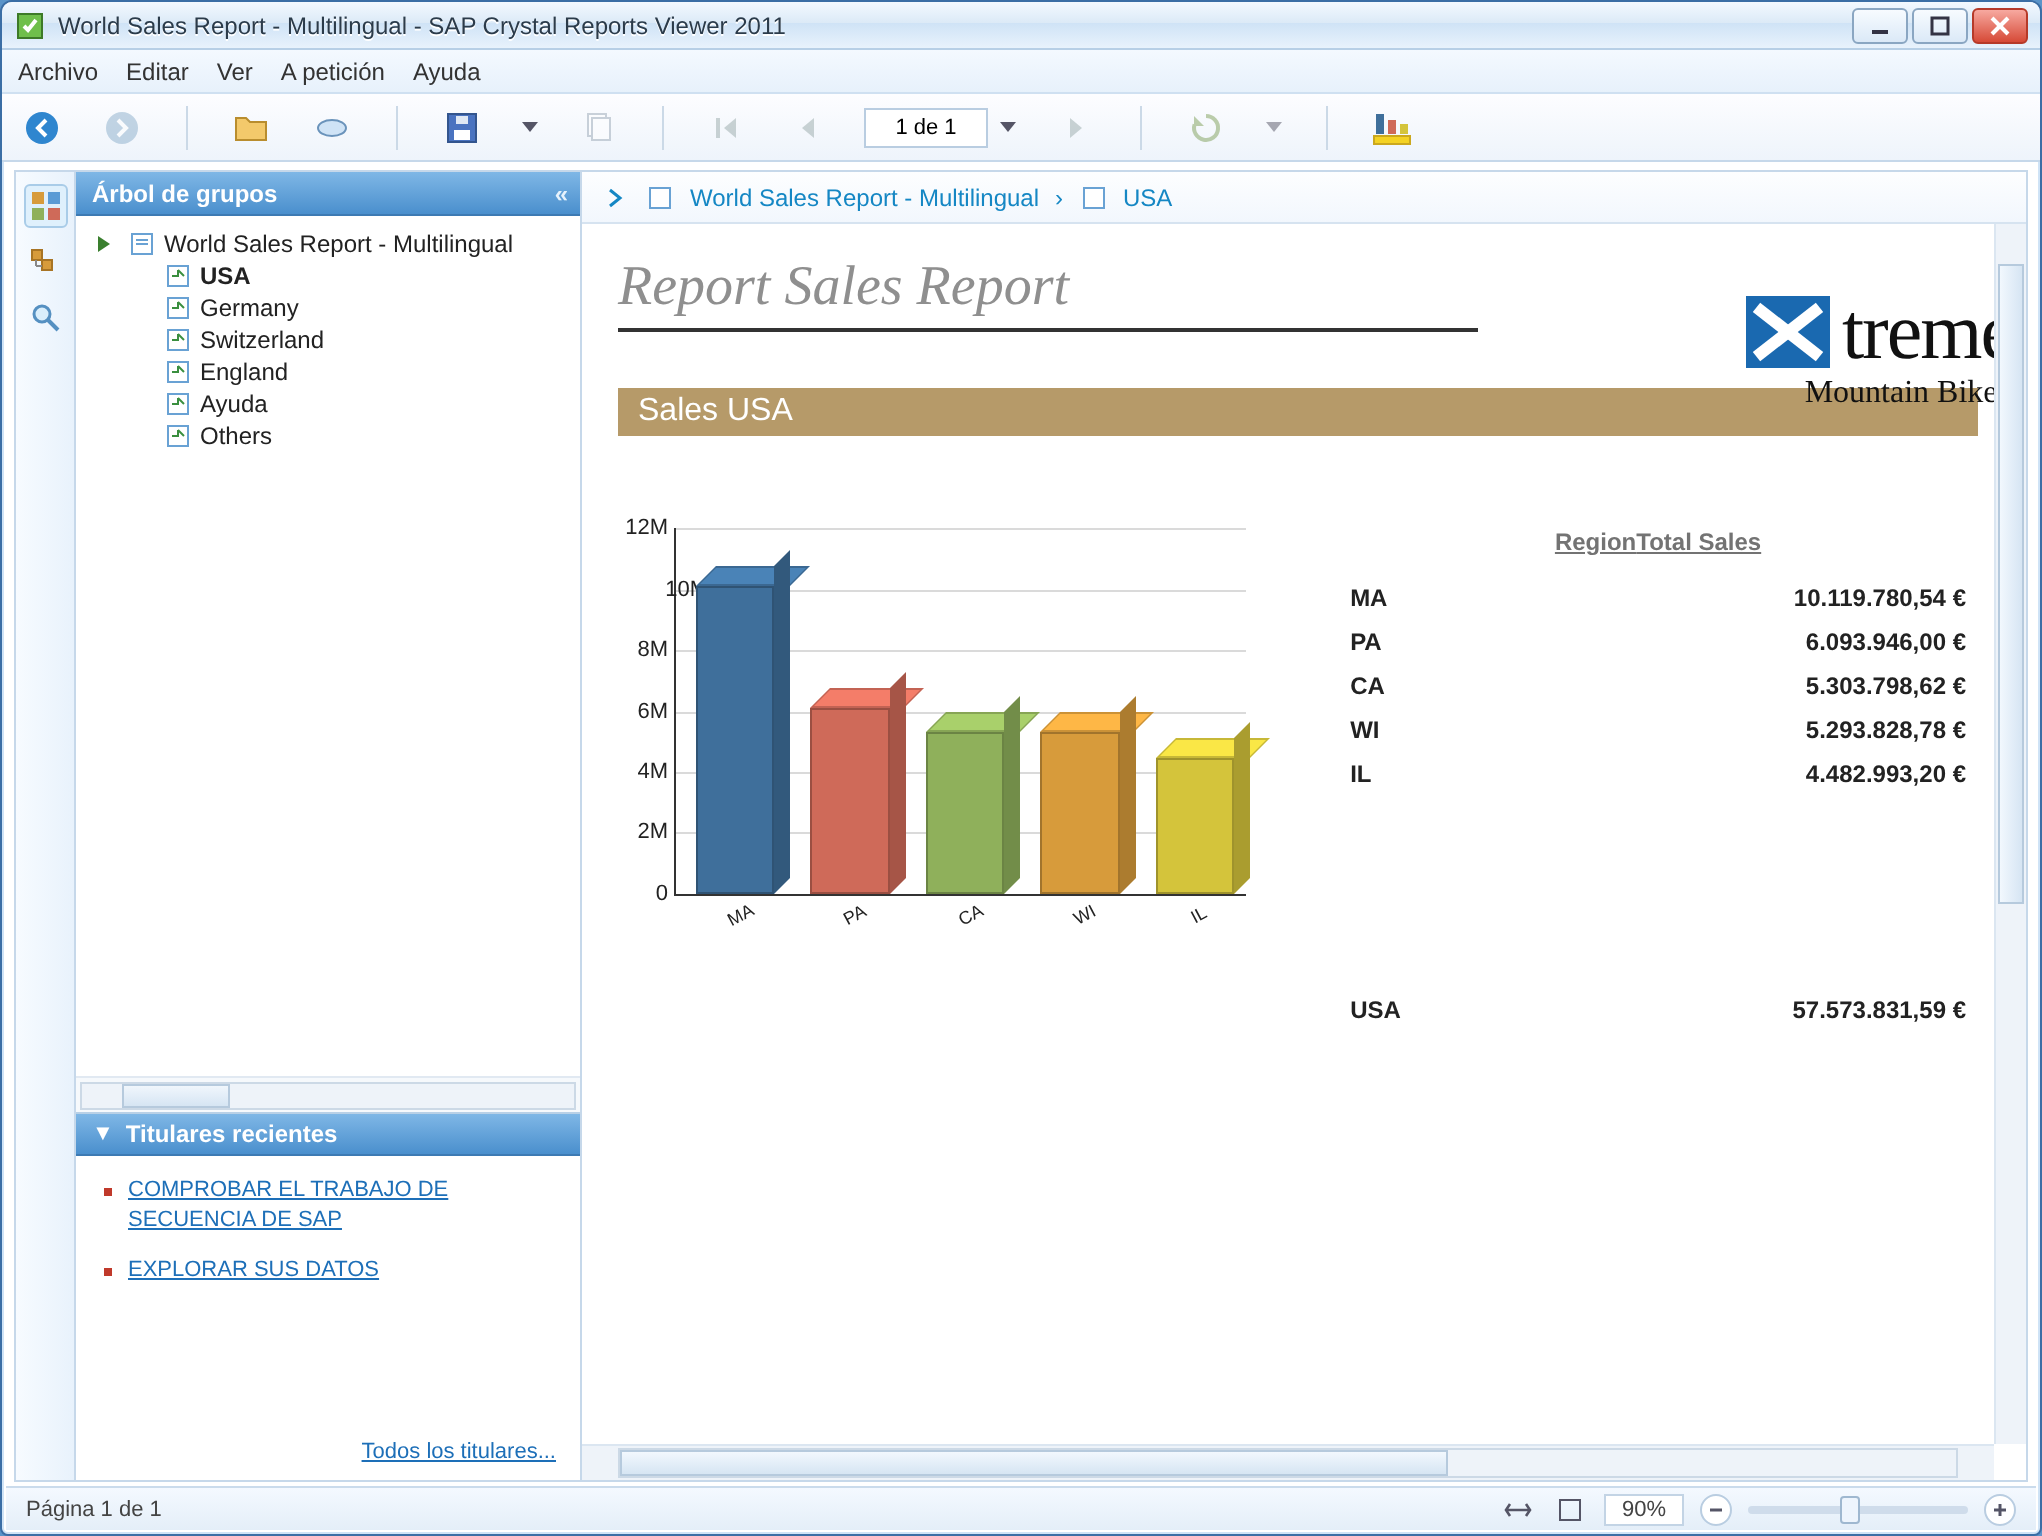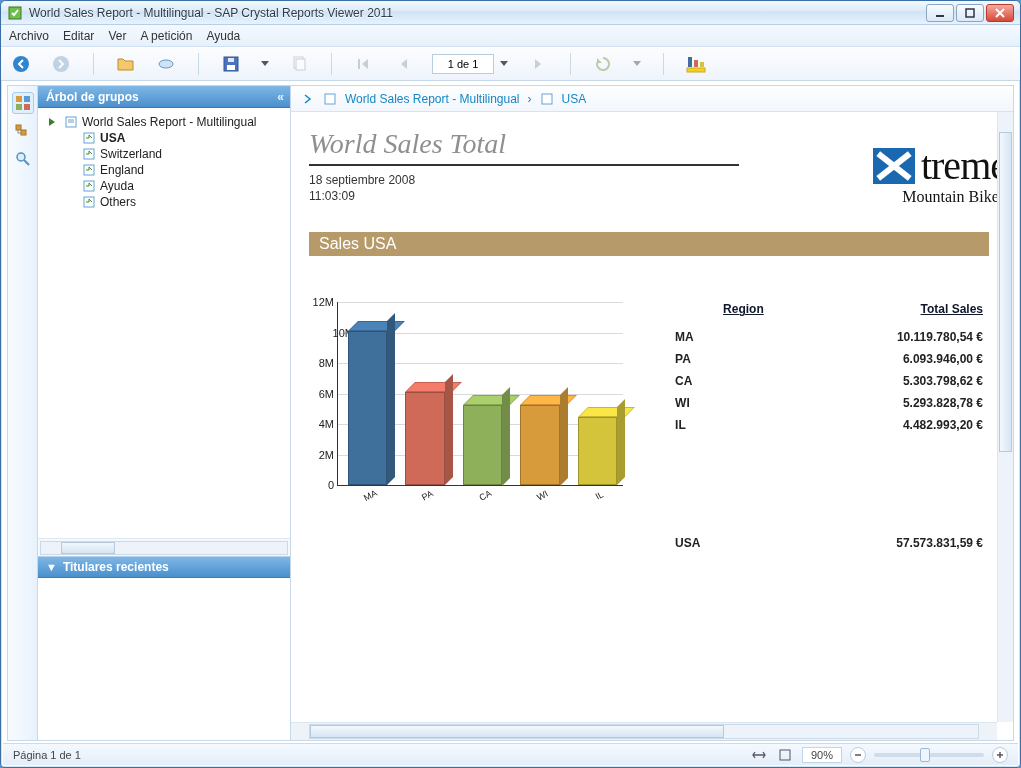--- a/index.html
+++ b/index.html
@@ -114,21 +114,21 @@
   .ygrid { position:absolute; left:0; right:0; height:0; border-top:1px solid #333; opacity:0.18;}
   .yzgrid { border-top:1px solid #333; opacity:0.5;}
   .bars { position:absolute; left:10px; right:6px; bottom:0; top:0; display:flex; align-items:flex-end; gap:18px;}
   .bar { flex:1; position:relative; max-width:50px;}
   .bar-top { position:absolute; left:0; right:-8px; height:10px; transform: skewX(-45deg); transform-origin: bottom left;}
   .bar-side { position:absolute; right:-8px; width:8px; top:-10px; bottom:0; transform: skewY(-45deg); transform-origin: top left; filter:brightness(0.8);}
   .bar-front { position:absolute; left:0; right:0; bottom:0; }
   .xlabel { position:absolute; top:100%; left:50%; transform: translateX(-50%) rotate(-28deg); transform-origin: top center; font-size:9px; margin-top:6px; white-space:nowrap;}
 
   .table { width:310px; font-size:12px;}
-  .table .thead { display:flex; justify-content:space-between; font-weight:bold; color:#0f172a; text-decoration:underline; padding-bottom:10px;margin-left:48px;}
+  .table .thead { display:flex; justify-content:center; font-weight:bold; color:#737373; text-decoration:underline; padding-bottom:10px;}
   .trow { display:flex; justify-content:space-between; padding:4px 0; font-weight:bold;}
   .total-row { display:flex; justify-content:space-between; padding-top:100px; font-weight:bold;}
 
   
   .statusbar { position:absolute; left:2px; right:2px; bottom:2px; height:22px; background:linear-gradient(#f4f9ff,#e4eef8); border-top:1px solid #cadbec; display:flex; align-items:center; padding:0 10px; font-size:11px; color:#444;}
   .statusbar .right { margin-left:auto; display:flex; align-items:center; gap:8px;}
   .zoombox { border:1px solid #c3d4e5; background:#fff; padding:1px 8px; font-size:11px;}
   .slider { width:110px; height:4px; background:#cfdceb; position:relative; border-radius:2px;}
   .slider .knob { position:absolute; top:-5px; left:46px; width:10px; height:14px; background:#eef5fd; border:1px solid #9fb8d0; border-radius:2px;}
   .zb { width:16px; height:16px; border:1px solid #b9cde1; border-radius:8px; display:flex;align-items:center;justify-content:center;background:#fff;cursor:pointer;}
@@ -326,20 +326,32 @@
             <div class="tree-item">
               <span class="tree-indent"></span>
               <span class="tree-indent"></span>
               <span class="tree-icon">
                 <svg width="12" height="12">
                   <rect x="1" y="1" width="10" height="10" fill="#fff" stroke="#69a2d4"></rect>
                   <path d="M3 6 l3 0 l0 -3" stroke="#3a8f3f" fill="none"></path>
                   <path d="M6 3 l3 3" stroke="#3a8f3f"></path>
                 </svg>
               </span>
+              <span class="tree-lbl">Germany</span>
+            </div>
+            <div class="tree-item">
+              <span class="tree-indent"></span>
+              <span class="tree-indent"></span>
+              <span class="tree-icon">
+                <svg width="12" height="12">
+                  <rect x="1" y="1" width="10" height="10" fill="#fff" stroke="#69a2d4"></rect>
+                  <path d="M3 6 l3 0 l0 -3" stroke="#3a8f3f" fill="none"></path>
+                  <path d="M6 3 l3 3" stroke="#3a8f3f"></path>
+                </svg>
+              </span>
               <span class="tree-lbl">Switzerland</span>
             </div>
             <div class="tree-item">
               <span class="tree-indent"></span>
               <span class="tree-indent"></span>
               <span class="tree-icon">
                 <svg width="12" height="12">
                   <rect x="1" y="1" width="10" height="10" fill="#fff" stroke="#69a2d4"></rect>
                   <path d="M3 6 l3 0 l0 -3" stroke="#3a8f3f" fill="none"></path>
                   <path d="M6 3 l3 3" stroke="#3a8f3f"></path>
@@ -375,20 +387,31 @@
       </div>
       <div class="hscroll">
         <div class="track">
             <div class="thumb"></div>
           </div>
       </div>
 
       <div class="sp-sub">
         <span style="font-size:11px">▼</span>
         <span>Titulares recientes</span>
+      </div>
+      <div class="headlines">
+        <div class="hl-item">
+          <span class="hl-bullet"></span>
+          <a class="hl-link">COMPROBAR EL TRABAJO DE SECUENCIA DE SAP</a>
+        </div>
+        <div class="hl-item">
+          <span class="hl-bullet"></span>
+          <a class="hl-link">EXPLORAR SUS DATOS</a>
+        </div>
+        <div class="hl-all"><a>Todos los titulares...</a></div>
       </div>
     </div>
 
     <div class="main">
       <div class="crumbs">
         <span class="crumb-icon">
             <svg width="8" height="10">
               <path d="M1 1 l5 4 l-5 4" fill="none" stroke="#1587c4" stroke-width="1.5"></path>
             </svg>
           </span>
@@ -402,26 +425,22 @@
         <span class="crumb-icon">
             <svg width="12" height="12">
               <rect x="1" y="1" width="10" height="10" fill="#fff" stroke="#69a2d4"></rect>
             </svg>
           </span>
         <a class="crumb-lnk">USA</a>
       </div>
 
       <div class="report-scroll">
         <div class="report">
-          <div class="rep-title">World Sales Total</div>
+          <div class="rep-title">Report Sales Report</div>
           <hr class="hr">
-          <div class="meta">
-            <div>18 septiembre 2008</div>
-            <div>11:03:09</div>
-          </div>
 
           <div class="brand">
             <div class="brand-row">
               <div class="brand-x"></div>
               <div class="brand-word">treme</div>
             </div>
             <div class="brand-sub">Mountain Bikes</div>
           </div>
 
           <div class="band">Sales USA</div>

